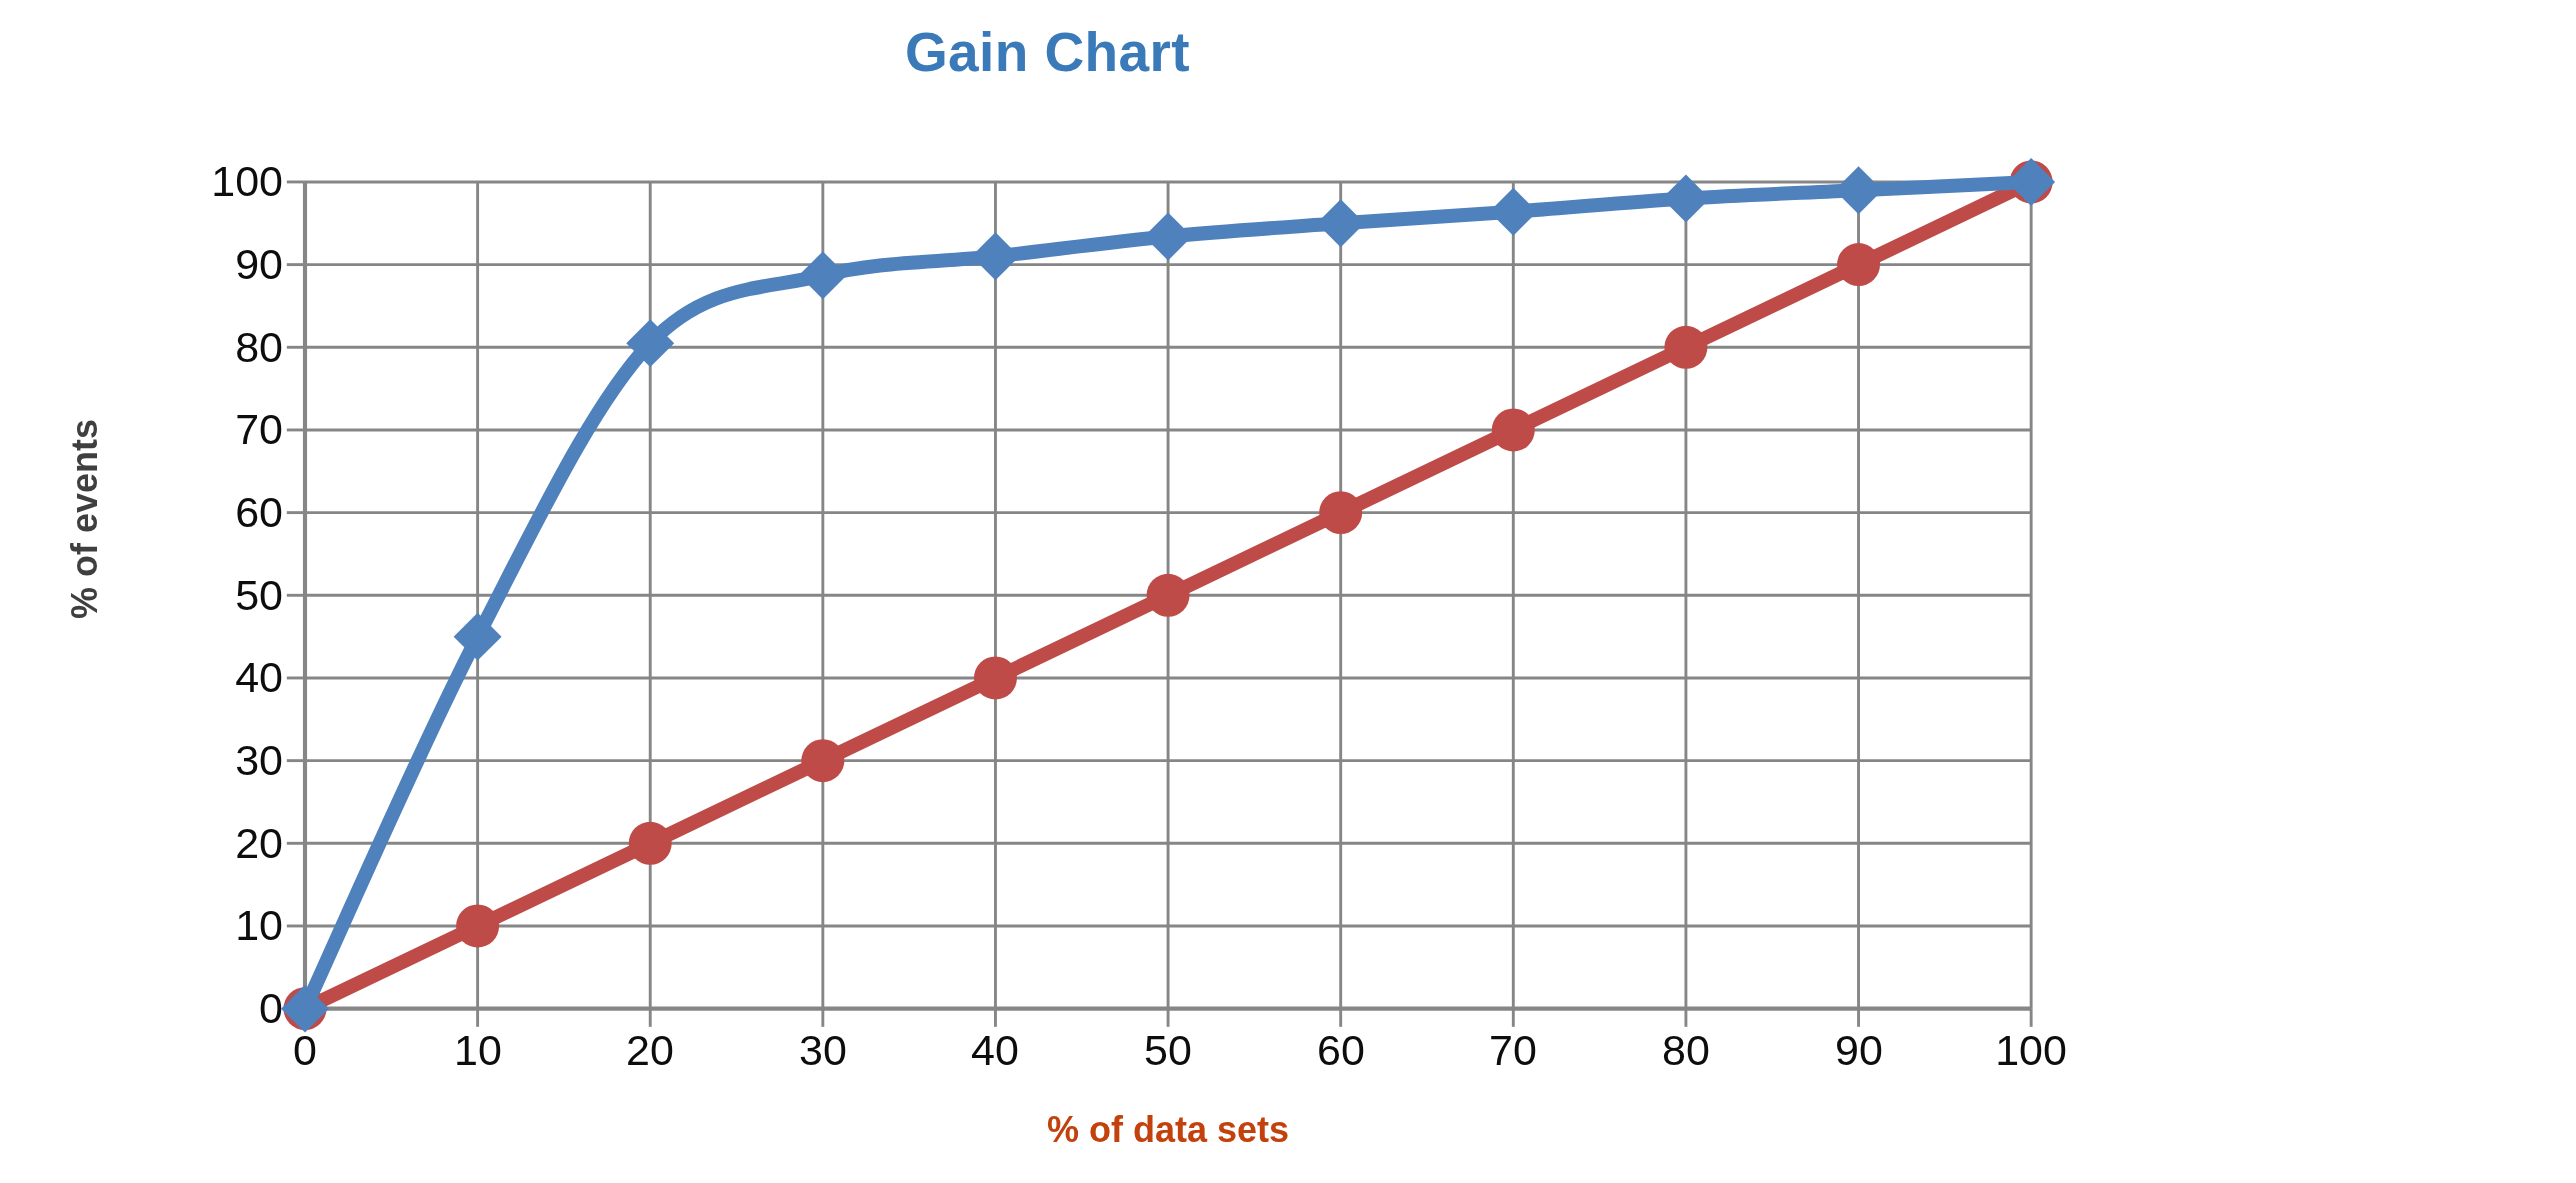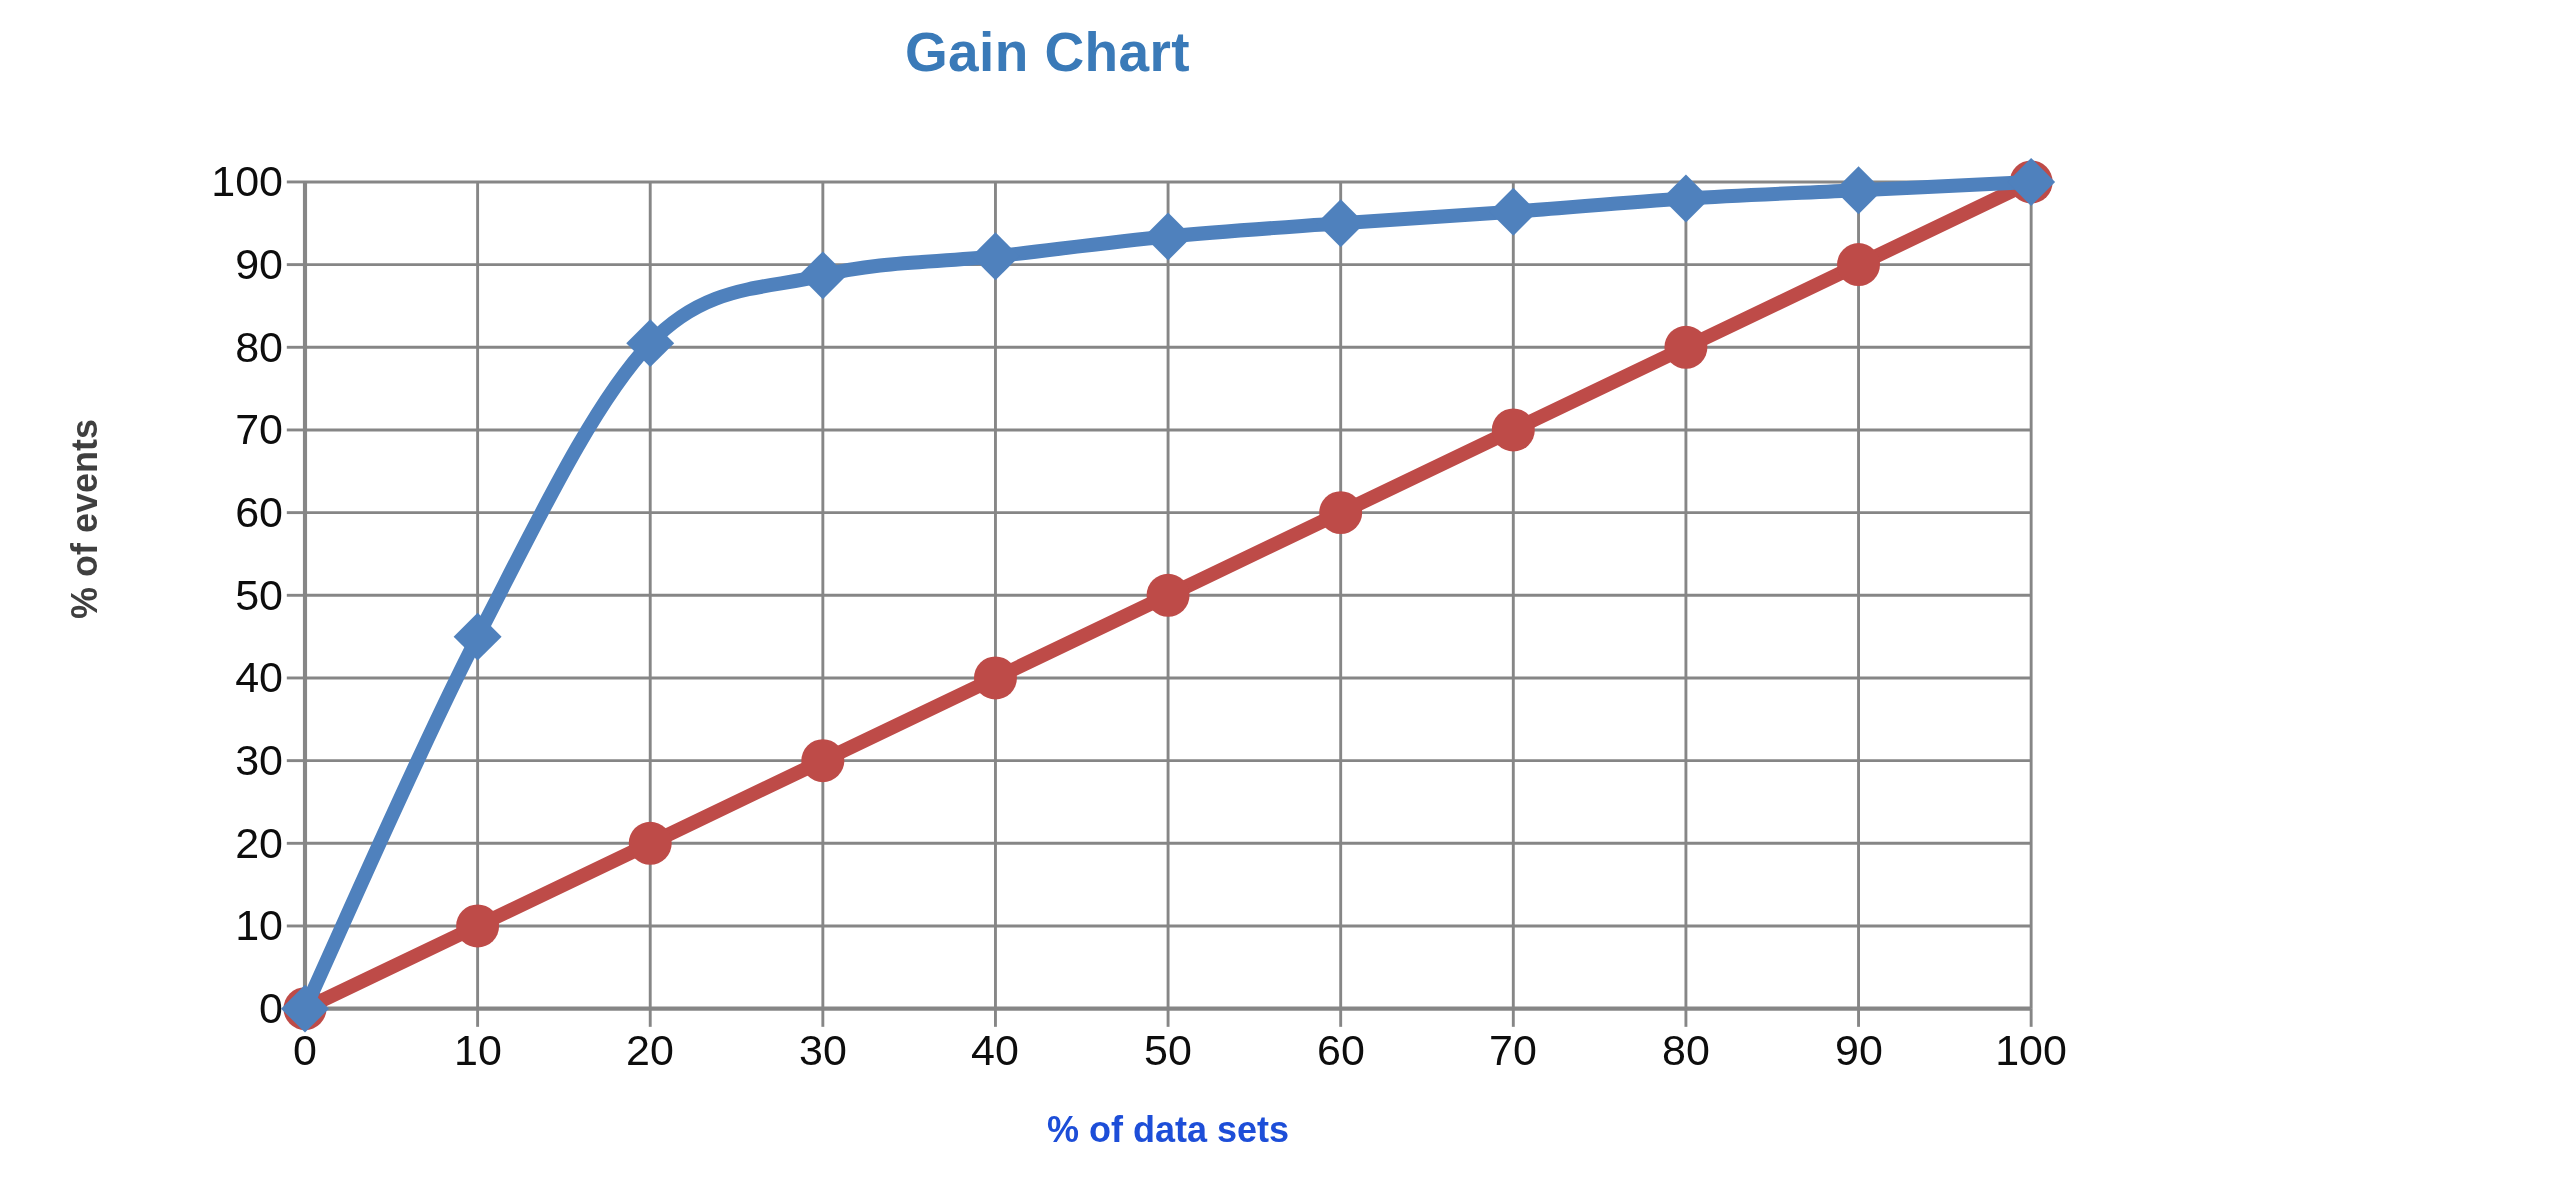--- a/index.html
+++ b/index.html
@@ -42,21 +42,21 @@
 
   
   #xaxis-title {
     position: absolute;
     left: 291px;
     top: 1090px;
     width: 1726px;
     text-align: center;
     font-size: 36px;
     font-weight: bold;
-    color: #1d4ed8;
+    color: #c2410c;
     white-space: nowrap;
   }
   #yaxis-title {
     position: absolute;
     left: -62px;
     top: 479px;
     width: 265px;
     text-align: center;
     font-size: 36px;
     font-weight: bold;

